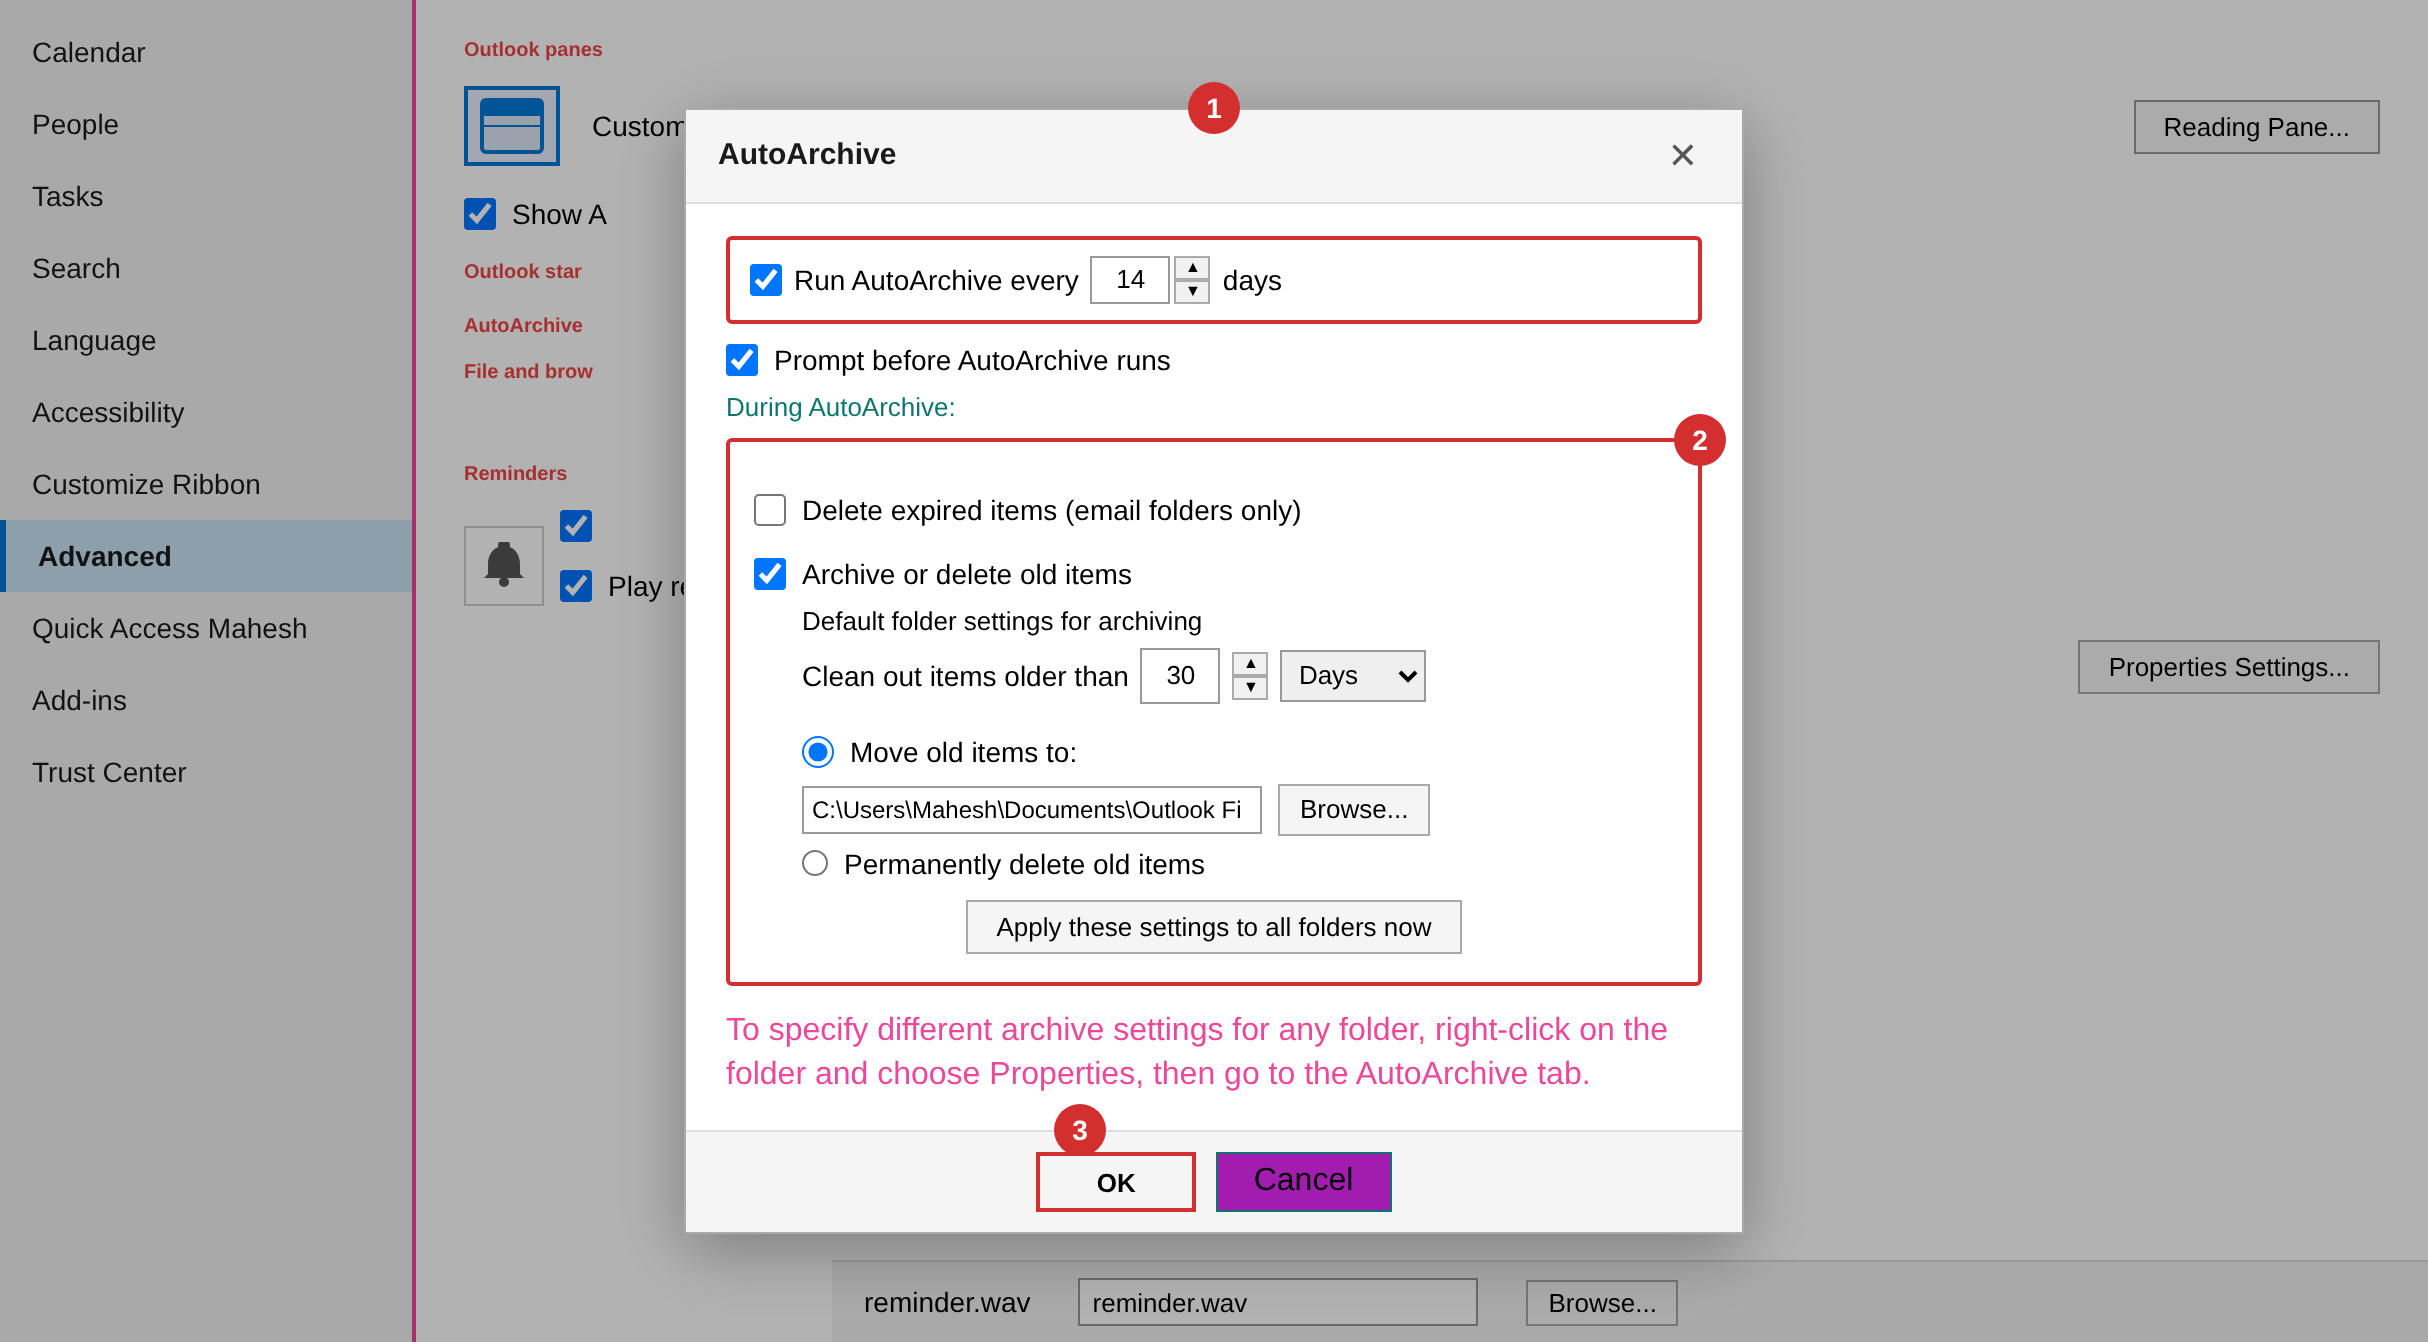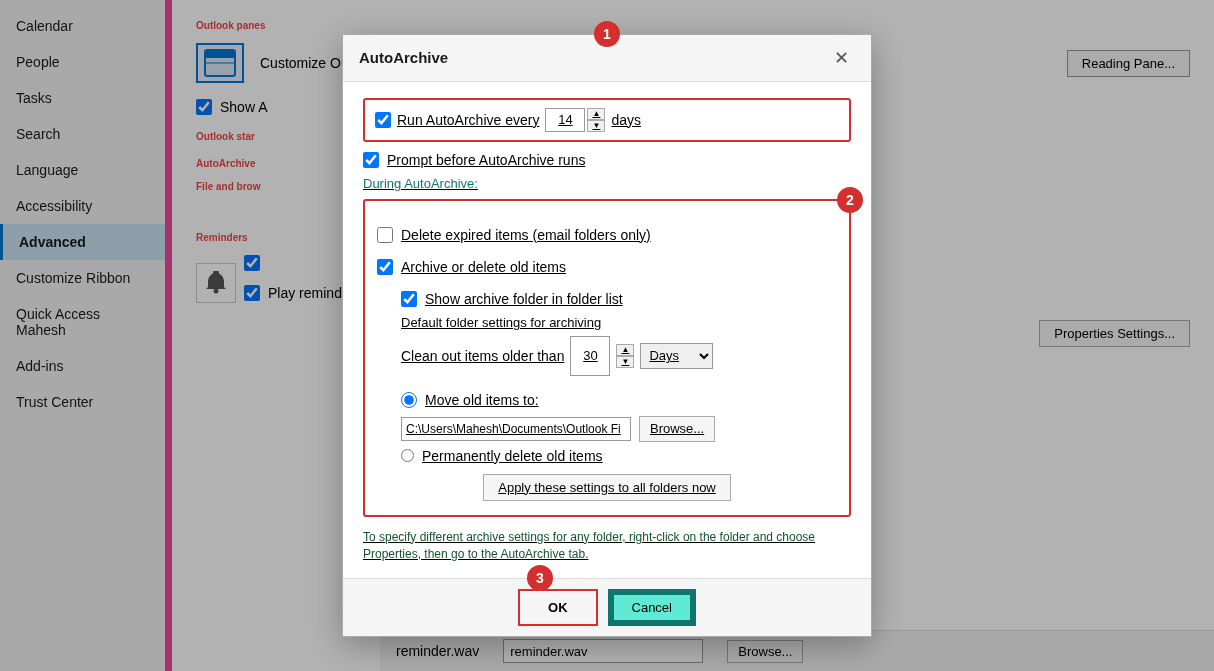--- a/index.html
+++ b/index.html
@@ -1,22 +1,22 @@
 <!DOCTYPE html>
 <html><head>
   <meta charset="utf-8">
   <style>
     * { box-sizing: border-box; margin: 0; padding: 0; }
     body { font-family: 'Segoe UI', Arial, sans-serif; font-size: 14px; background: #f3f3f3; display: flex; height: 671px; overflow: hidden; }
 
     
     .sidebar {
-      width: 172px;
+      width: 208px;
       background: #f3f3f3;
-      border-right: 7px solid #ec4899;
+      border-right: 2px solid #ec4899;
       flex-shrink: 0;
       padding-top: 8px;
     }
     .sidebar-item {
       padding: 10px 16px;
       cursor: pointer;
       color: #1a1a1a;
       font-size: 14px;
     }
     .sidebar-item.active {
@@ -113,21 +113,20 @@
       background: none;
       border: none;
       font-size: 18px;
       cursor: pointer;
       color: #555;
       padding: 2px 6px;
     }
 
     .dialog-body {
       padding: 16px 20px;
-      text-decoration: underline;
     }
 
     
     .red-border-1 {
       border: 2px solid #d32f2f;
       border-radius: 3px;
       padding: 8px 10px;
       margin-bottom: 10px;
       display: flex;
       align-items: center;
@@ -205,21 +204,21 @@
 
     .clean-out-row {
       display: flex;
       align-items: center;
       gap: 6px;
       margin-bottom: 8px;
       margin-left: 24px;
     }
     .clean-out-row input[type=text] {
       width: 40px;
-      height: 40px;
+      height: 28px;
       border: 1px solid #999;
       text-align: center;
       font-size: 13px;
     }
     .clean-out-row select {
       height: 26px;
       border: 1px solid #999;
       font-size: 13px;
       padding: 0 4px;
       min-width: 70px;
@@ -262,22 +261,22 @@
       display: block;
       margin: 0 auto 4px auto;
       padding: 5px 14px;
       background: #f5f5f5;
       border: 1px solid #aaa;
       cursor: pointer;
       font-size: 13px;
     }
 
     .info-text {
-      font-size: 12px;
-      color: #14532d;
+      font-size: 16px;
+      color: #ec4899;
       margin-top: 8px;
       line-height: 1.4;
     }
 
     
     .dialog-footer {
       border-top: 1px solid #ddd;
       padding: 10px 16px;
       display: flex;
       justify-content: center;
@@ -288,24 +287,24 @@
     .ok-btn {
       padding: 5px 28px;
       background: #f5f5f5;
       border: 2px solid #d32f2f;
       cursor: pointer;
       font-size: 13px;
       font-weight: 600;
     }
     .cancel-btn {
       padding: 5px 18px;
-      background: #5eead4;
-      border: 6px solid #0f766e;
-      cursor: pointer;
-      font-size: 13px;
+      background: #a21caf;
+      border: 1px solid #0f766e;
+      cursor: pointer;
+      font-size: 16px;
     }
 
     
     .badge {
       display: inline-flex;
       align-items: center;
       justify-content: center;
       width: 26px;
       height: 26px;
       border-radius: 50%;
@@ -348,25 +347,25 @@
   </div>
   <div class="sidebar-item">
     <span>Search</span>
   </div>
   <div class="sidebar-item">
     <span>Language</span>
   </div>
   <div class="sidebar-item">
     <span>Accessibility</span>
   </div>
+  <div class="sidebar-item">
+    <span>Customize Ribbon</span>
+  </div>
   <div class="sidebar-item active">
     <span>Advanced</span>
-  </div>
-  <div class="sidebar-item">
-    <span>Customize Ribbon</span>
   </div>
   <div class="sidebar-item">
     <span>Quick Access Mahesh</span>
   </div>
   <div class="sidebar-item">
     <span>Add-ins</span>
   </div>
   <div class="sidebar-item">
     <span>Trust Center</span>
   </div>
@@ -480,24 +479,20 @@
         <div class="during-row">
           <input type="checkbox" style="">
           <span>Delete expired items (email folders only)</span>
         </div>
 
         <div class="during-row">
           <input type="checkbox" checked="" style="">
           <span>Archive or delete old items</span>
         </div>
 
-        <div class="during-row indented">
-          <input type="checkbox" checked="" style="">
-          <span>Show archive folder in folder list</span>
-        </div>
 
         <div style="margin-left:24px;margin-bottom:6px;font-size:13px;">Default folder settings for archiving</div>
 
         <div class="clean-out-row">
           <span>Clean out items older than</span>
           <input type="text" value="30" style="">
           <div class="spin-btns">
             <button class="spin-btn">▲</button>
             <button class="spin-btn">▼</button>
           </div>

